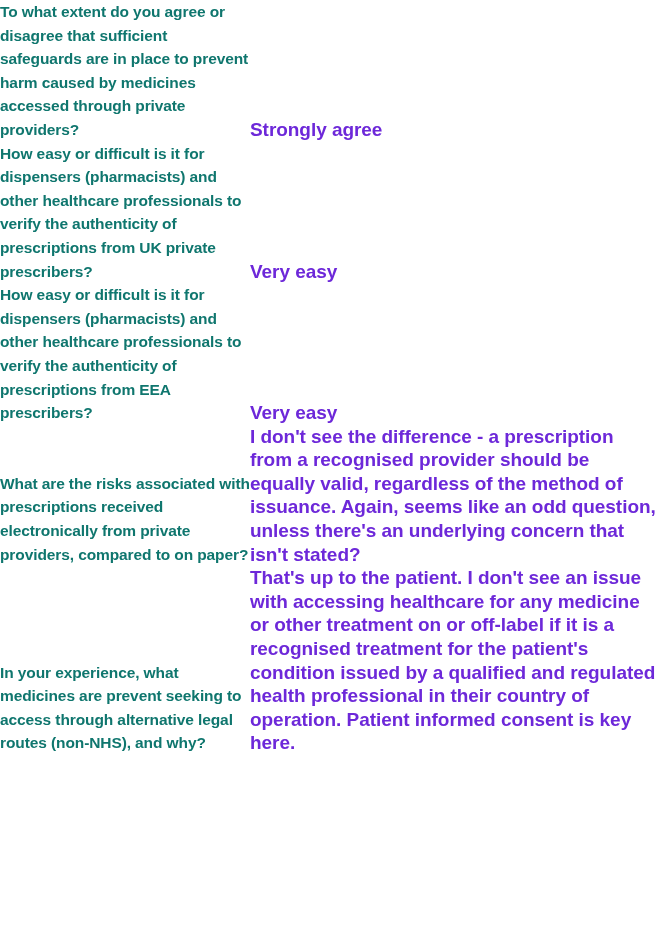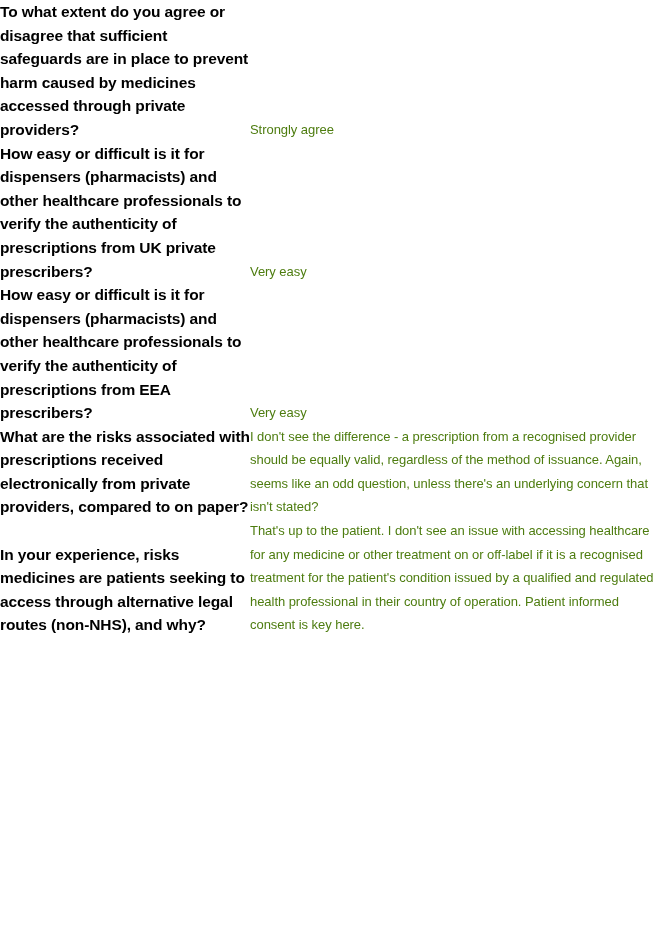--- a/index.html
+++ b/index.html
@@ -33,29 +33,29 @@
     padding: 7px 18px 6px 7px;
   }
   .answer-cell {
     width: 408px;
     padding: 7px 4px 6px 0px;
   }
   .question-text {
     font-size: 15.5px;
     font-weight: bold;
     line-height: 23.6px;
-    color: #000000;
+    color: #0f766e;
     letter-spacing: -0.1px;
     word-wrap: break-word;
   }
   .answer-text {
-    font-size: 13px;
-    font-weight: normal;
+    font-size: 19px;
+    font-weight: bold;
     line-height: 23.6px;
-    color: #4d7c0f;
+    color: #6d28d9;
     letter-spacing: -0.05px;
     word-wrap: break-word;
   }
   .answer-text.short { white-space: nowrap; }
 </style>
 </head>
 <body>
 
 <table class="qa-table">
   <tbody>
@@ -92,21 +92,21 @@
       <td class="question-cell">
         <div class="question-text">What are the risks associated with prescriptions received electronically from private providers, compared to on paper?</div>
       </td>
       <td class="answer-cell">
         <div class="answer-text">I don't see the difference - a prescription from a recognised provider should be equally valid, regardless of the method of issuance. Again, seems like an odd question, unless there's an underlying concern that isn't stated?</div>
       </td>
     </tr>
 
     <tr class="qa-row top-answer">
       <td class="question-cell">
-        <div class="question-text">In your experience, risks medicines are patients seeking to access through alternative legal routes (non-NHS), and why?</div>
+        <div class="question-text">In your experience, what medicines are prevent seeking to access through alternative legal routes (non-NHS), and why?</div>
       </td>
       <td class="answer-cell">
         <div class="answer-text">That's up to the patient. I don't see an issue with accessing healthcare for any medicine or other treatment on or off-label if it is a recognised treatment for the patient's condition issued by a qualified and regulated health professional in their country of operation. Patient informed consent is key here.</div>
       </td>
     </tr>
 
   </tbody>
 </table>
 
 </body></html>

